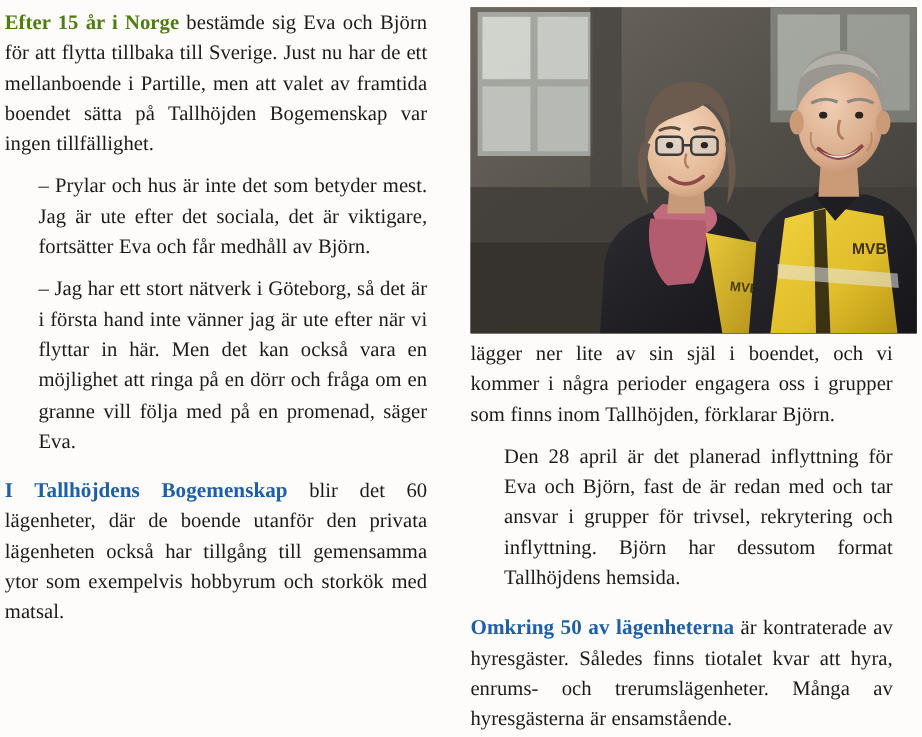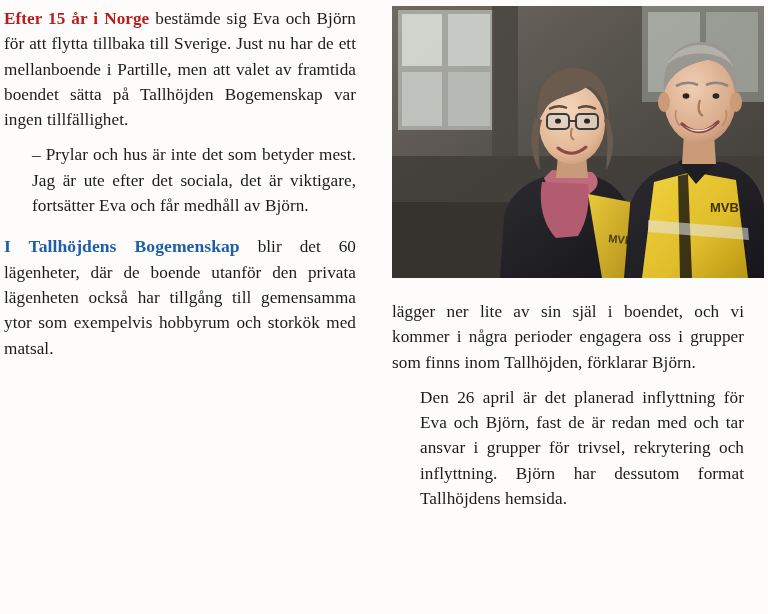--- a/index.html
+++ b/index.html
@@ -15,37 +15,37 @@
     overflow: hidden;
     font-family: "Liberation Serif", serif;
     color: #1a1a1a;
   }
   .col {
     position: absolute;
     width: 352px;
     box-sizing: border-box;
   }
   .col-left { left: 4px; top: 6px; }
-  .col-right { left: 392px; top: 299px; }
+  .col-right { left: 392px; top: 282px; }
 
   p.para {
     margin: 0 0 0 0;
     font-size: 17.2px;
     line-height: 25.3px;
     text-align: justify;
     text-justify: inter-word;
     letter-spacing: 0.05px;
     word-spacing: 0.2px;
     color: #1b1b1b;
   }
   p.para + p.para { margin-top: 10px; margin-left: 28px; }
 
   .lead {
     font-weight: bold;
-    color: #b91c1c;
+    color: #4d7c0f;
   }
   .sub-head {
     font-weight: bold;
     color: #1d5fa8;
     font-size: 17.6px;
   }
 
   
   #photo {
     position: absolute;
@@ -196,29 +196,33 @@
     </svg>
   </div>
 
   <div class="col col-left">
 
     <p class="para"><span class="lead">Efter 15 år i Norge</span><span> bestämde sig Eva och Björn för att flytta tillbaka till Sverige. Just nu har de ett mellanboende i Partille, men att valet av framtida boendet sätta på Tallhöjden Bogemenskap var ingen tillfällighet.</span></p>
 
     <p class="para"><span>– Prylar och hus är inte det som betyder mest. Jag är ute efter det sociala, det är viktigare, fortsätter Eva och får medhåll av Björn.</span></p>
 
 
+    <p class="para"><span>– Jag har ett stort nätverk i Göteborg, så det är i första hand inte vänner jag är ute efter när vi flyttar in här. Men det kan också vara en möjlighet att ringa på en dörr och fråga om en granne vill följa med på en promenad, säger Eva.</span></p>
 
     <div class="blue-head-block">
       <p class="para"><span class="sub-head">I Tallhöjdens Bogemenskap</span><span> blir det 60 lägenheter, där de boende utanför den privata lägenheten också har tillgång till gemensamma ytor som exempelvis hobbyrum och storkök med matsal.</span></p>
     </div>
 
   </div>
 
   <div class="col col-right">
 
     <p class="para"><span>lägger ner lite av sin själ i boendet, och vi kommer i några perioder engagera oss i grupper som finns inom Tallhöjden, förklarar Björn.</span></p>
 
-    <p class="para"><span>Den 26 april är det planerad inflyttning för Eva och Björn, fast de är redan med och tar ansvar i grupper för trivsel, rekrytering och inflyttning. Björn har dessutom format Tallhöjdens hemsida.</span></p>
-
+    <p class="para"><span>Den 28 april är det planerad inflyttning för Eva och Björn, fast de är redan med och tar ansvar i grupper för trivsel, rekrytering och inflyttning. Björn har dessutom format Tallhöjdens hemsida.</span></p>
+
+    <div class="blue-head-block">
+      <p class="para"><span class="sub-head">Omkring 50 av lägenheterna</span><span> är kontraterade av hyresgäster. Således finns tiotalet kvar att hyra, enrums- och trerumslägenheter. Många av hyresgästerna är ensamstående.</span></p>
+    </div>
 
   </div>
 
 </div>
 
 </body></html>

